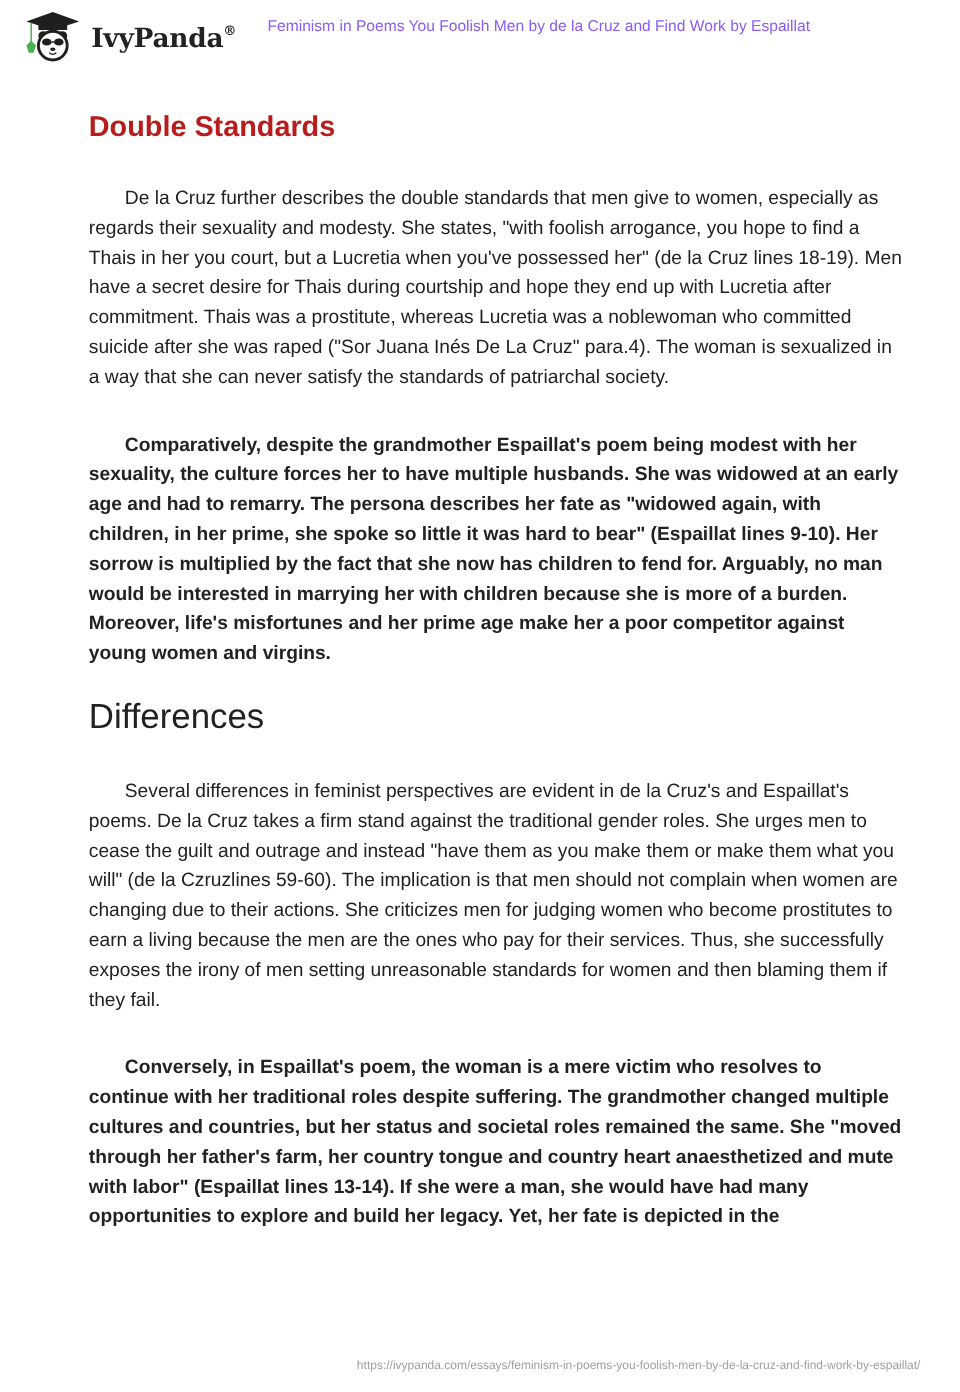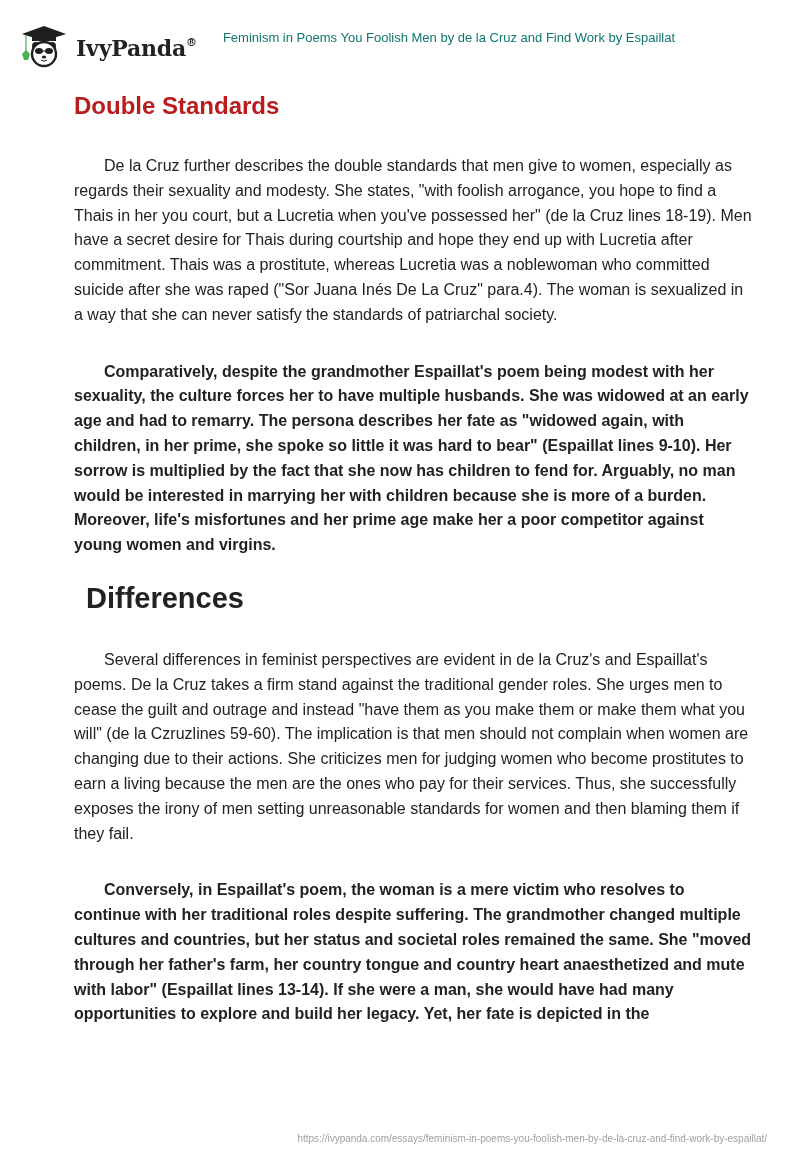--- a/index.html
+++ b/index.html
@@ -11,21 +11,21 @@
       width: 800px;
       height: 1160px;
       position: relative;
       overflow: hidden;
       font-family: "Liberation Sans", sans-serif;
       color: #222222;
     }
     .header {
       position: absolute;
       left: 0;
-      top: 16px;
+      top: 0;
       width: 708px;
       height: 60px;
     }
     .logo {
       position: absolute;
       left: 16px;
       top: 8px;
       display: flex;
       align-items: center;
       height: 44px;
@@ -49,21 +49,21 @@
       font-size: 11px;
       vertical-align: super;
       position: relative;
       top: -2px;
     }
     .doc-title {
       position: absolute;
       right: 33px;
       top: 14px;
       font-size: 13px;
-      color: #0f766e;
+      color: #8b5cf6;
       white-space: nowrap;
     }
     .content {
       position: absolute;
       left: 74px;
       top: 72px;
       width: 680px;
     }
     p {
       margin: 0;
@@ -78,22 +78,22 @@
     p + p { margin-top: 15px; font-weight: bold; }
     h2.h-sub {
       font-size: 24px;
       font-weight: bold;
       margin: 18px 0 17px 0;
       line-height: 32px;
       color: #b91c1c;
     }
     h2.h-main {
       font-size: 29px;
-      font-weight: bold;
-      margin: 22px 0 20px 12px;
+      font-weight: normal;
+      margin: 22px 0 20px 0;
       line-height: 36px;
       color: #222222;
     }
     .footer-url {
       position: absolute;
       right: 33px;
       top: 1133px;
       font-size: 10px;
       color: #a0a0a0;
       white-space: nowrap;

